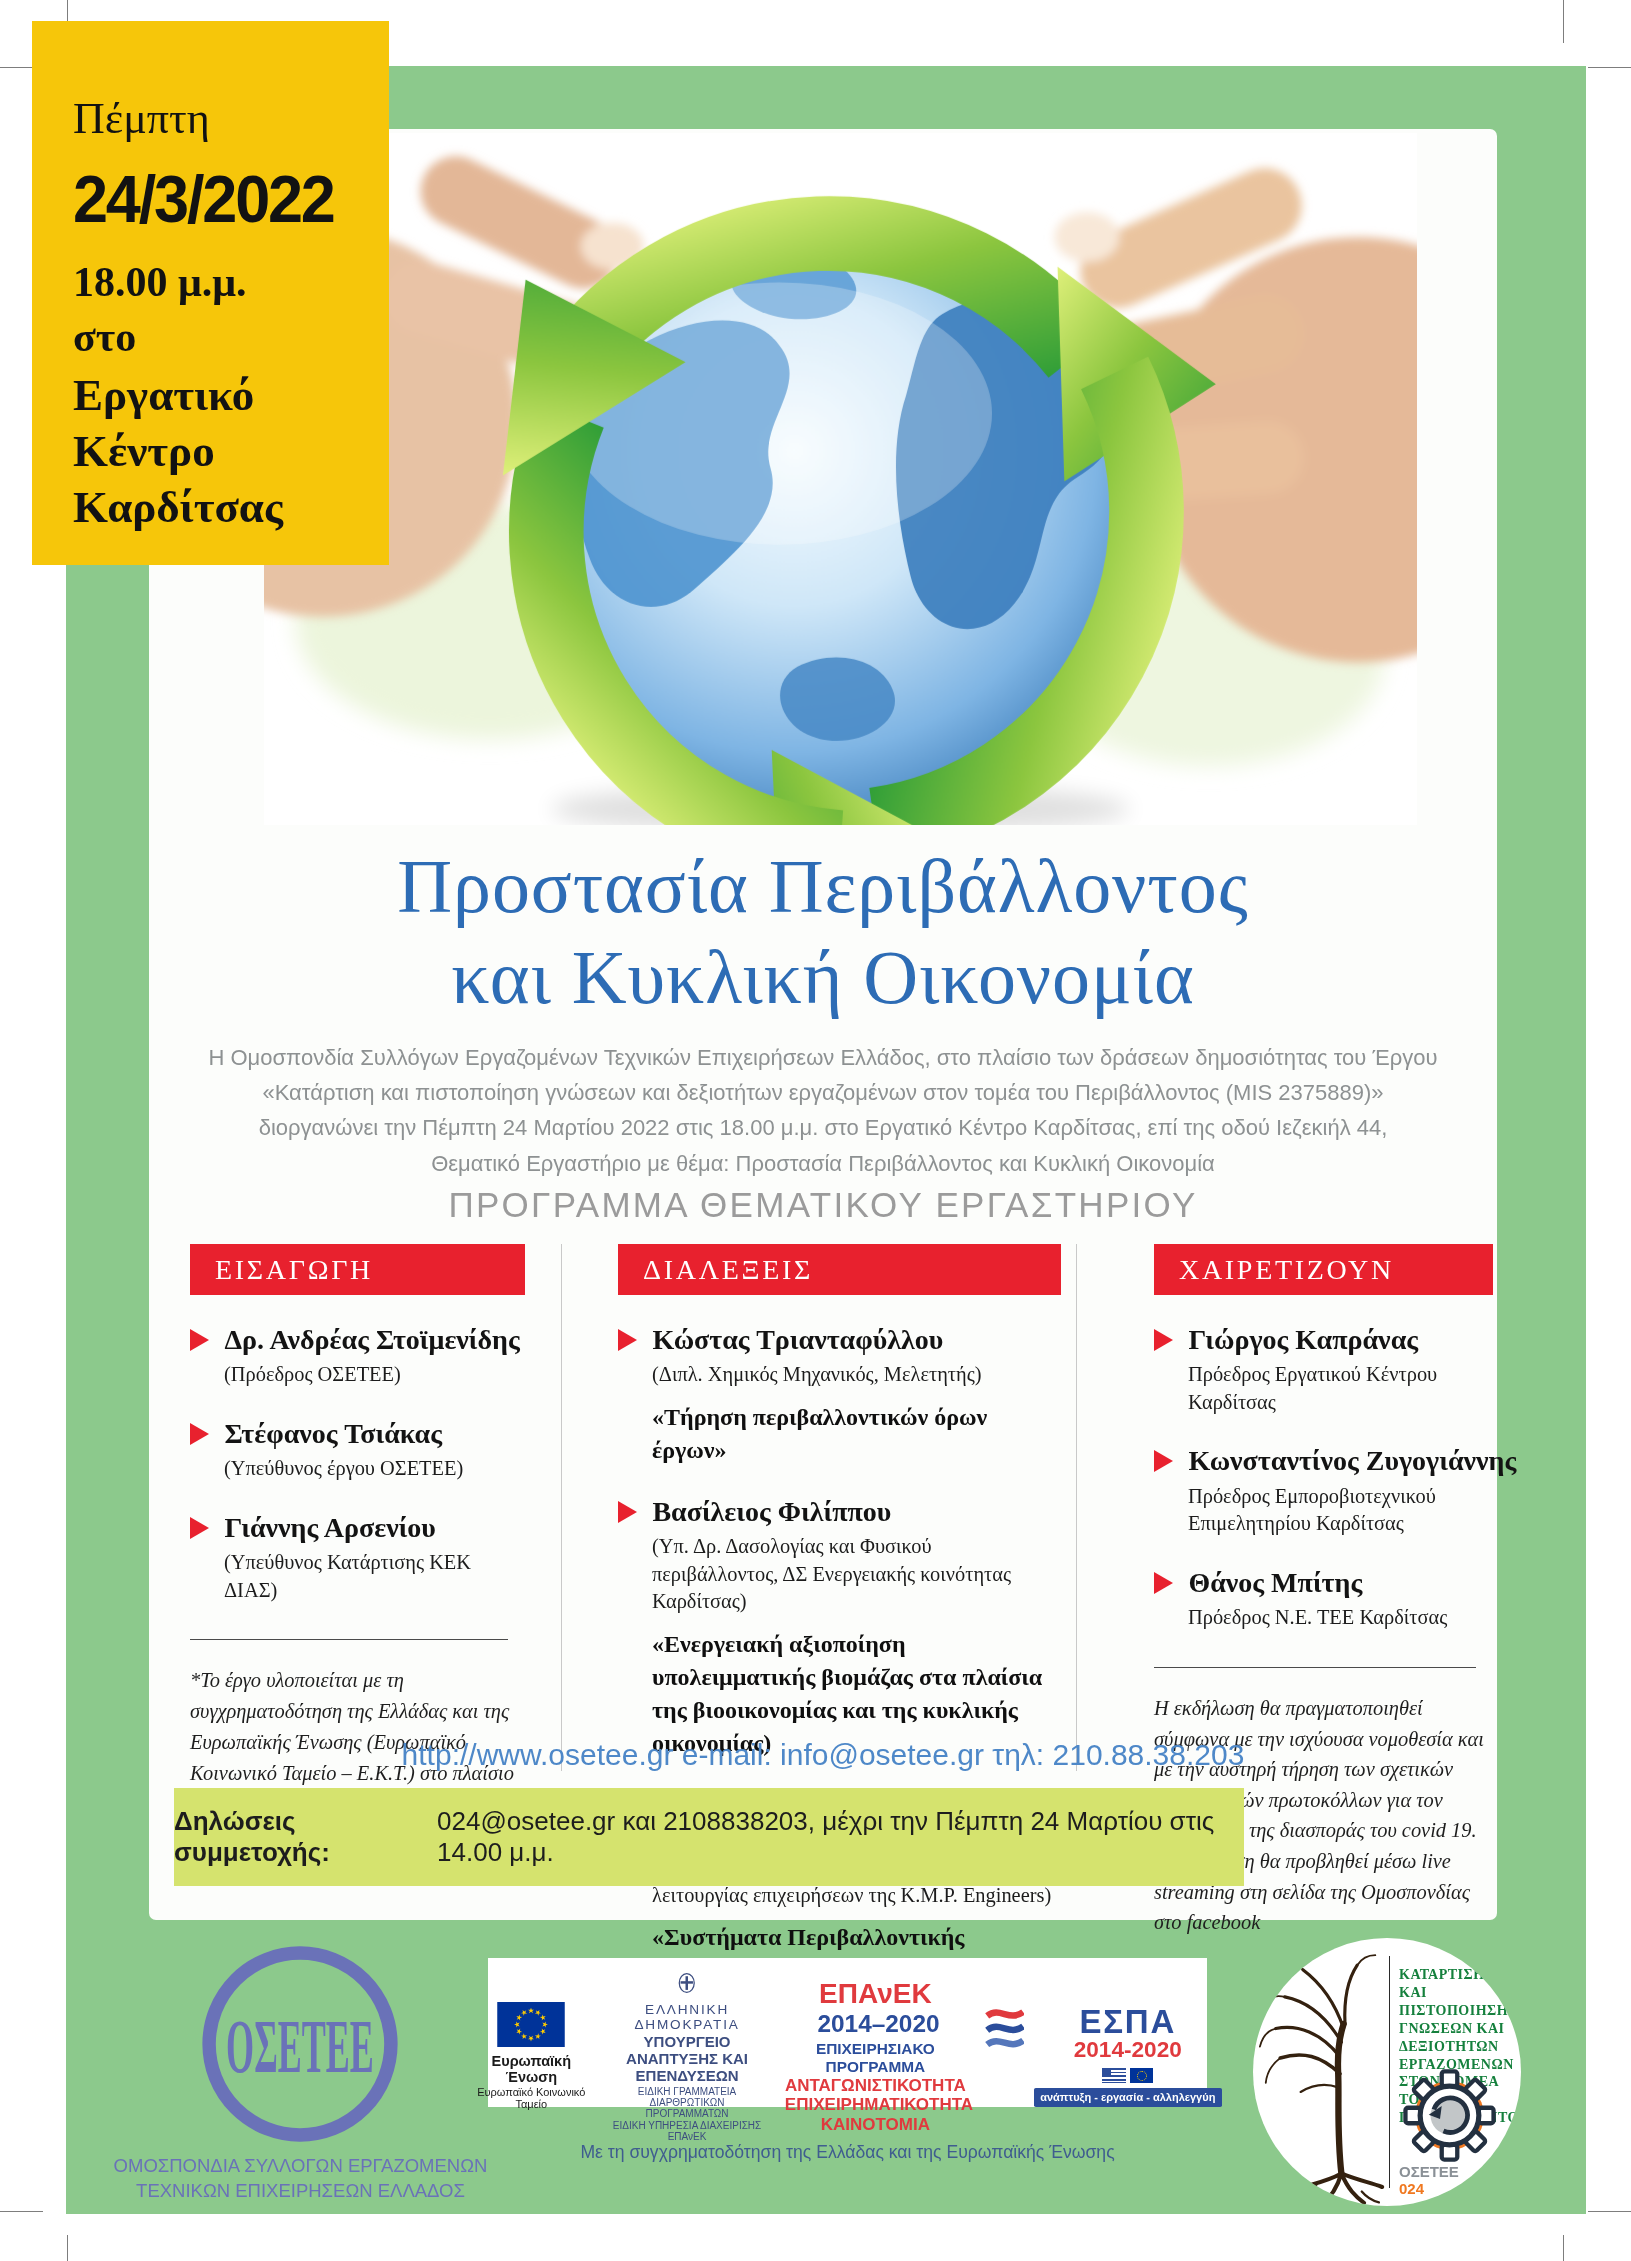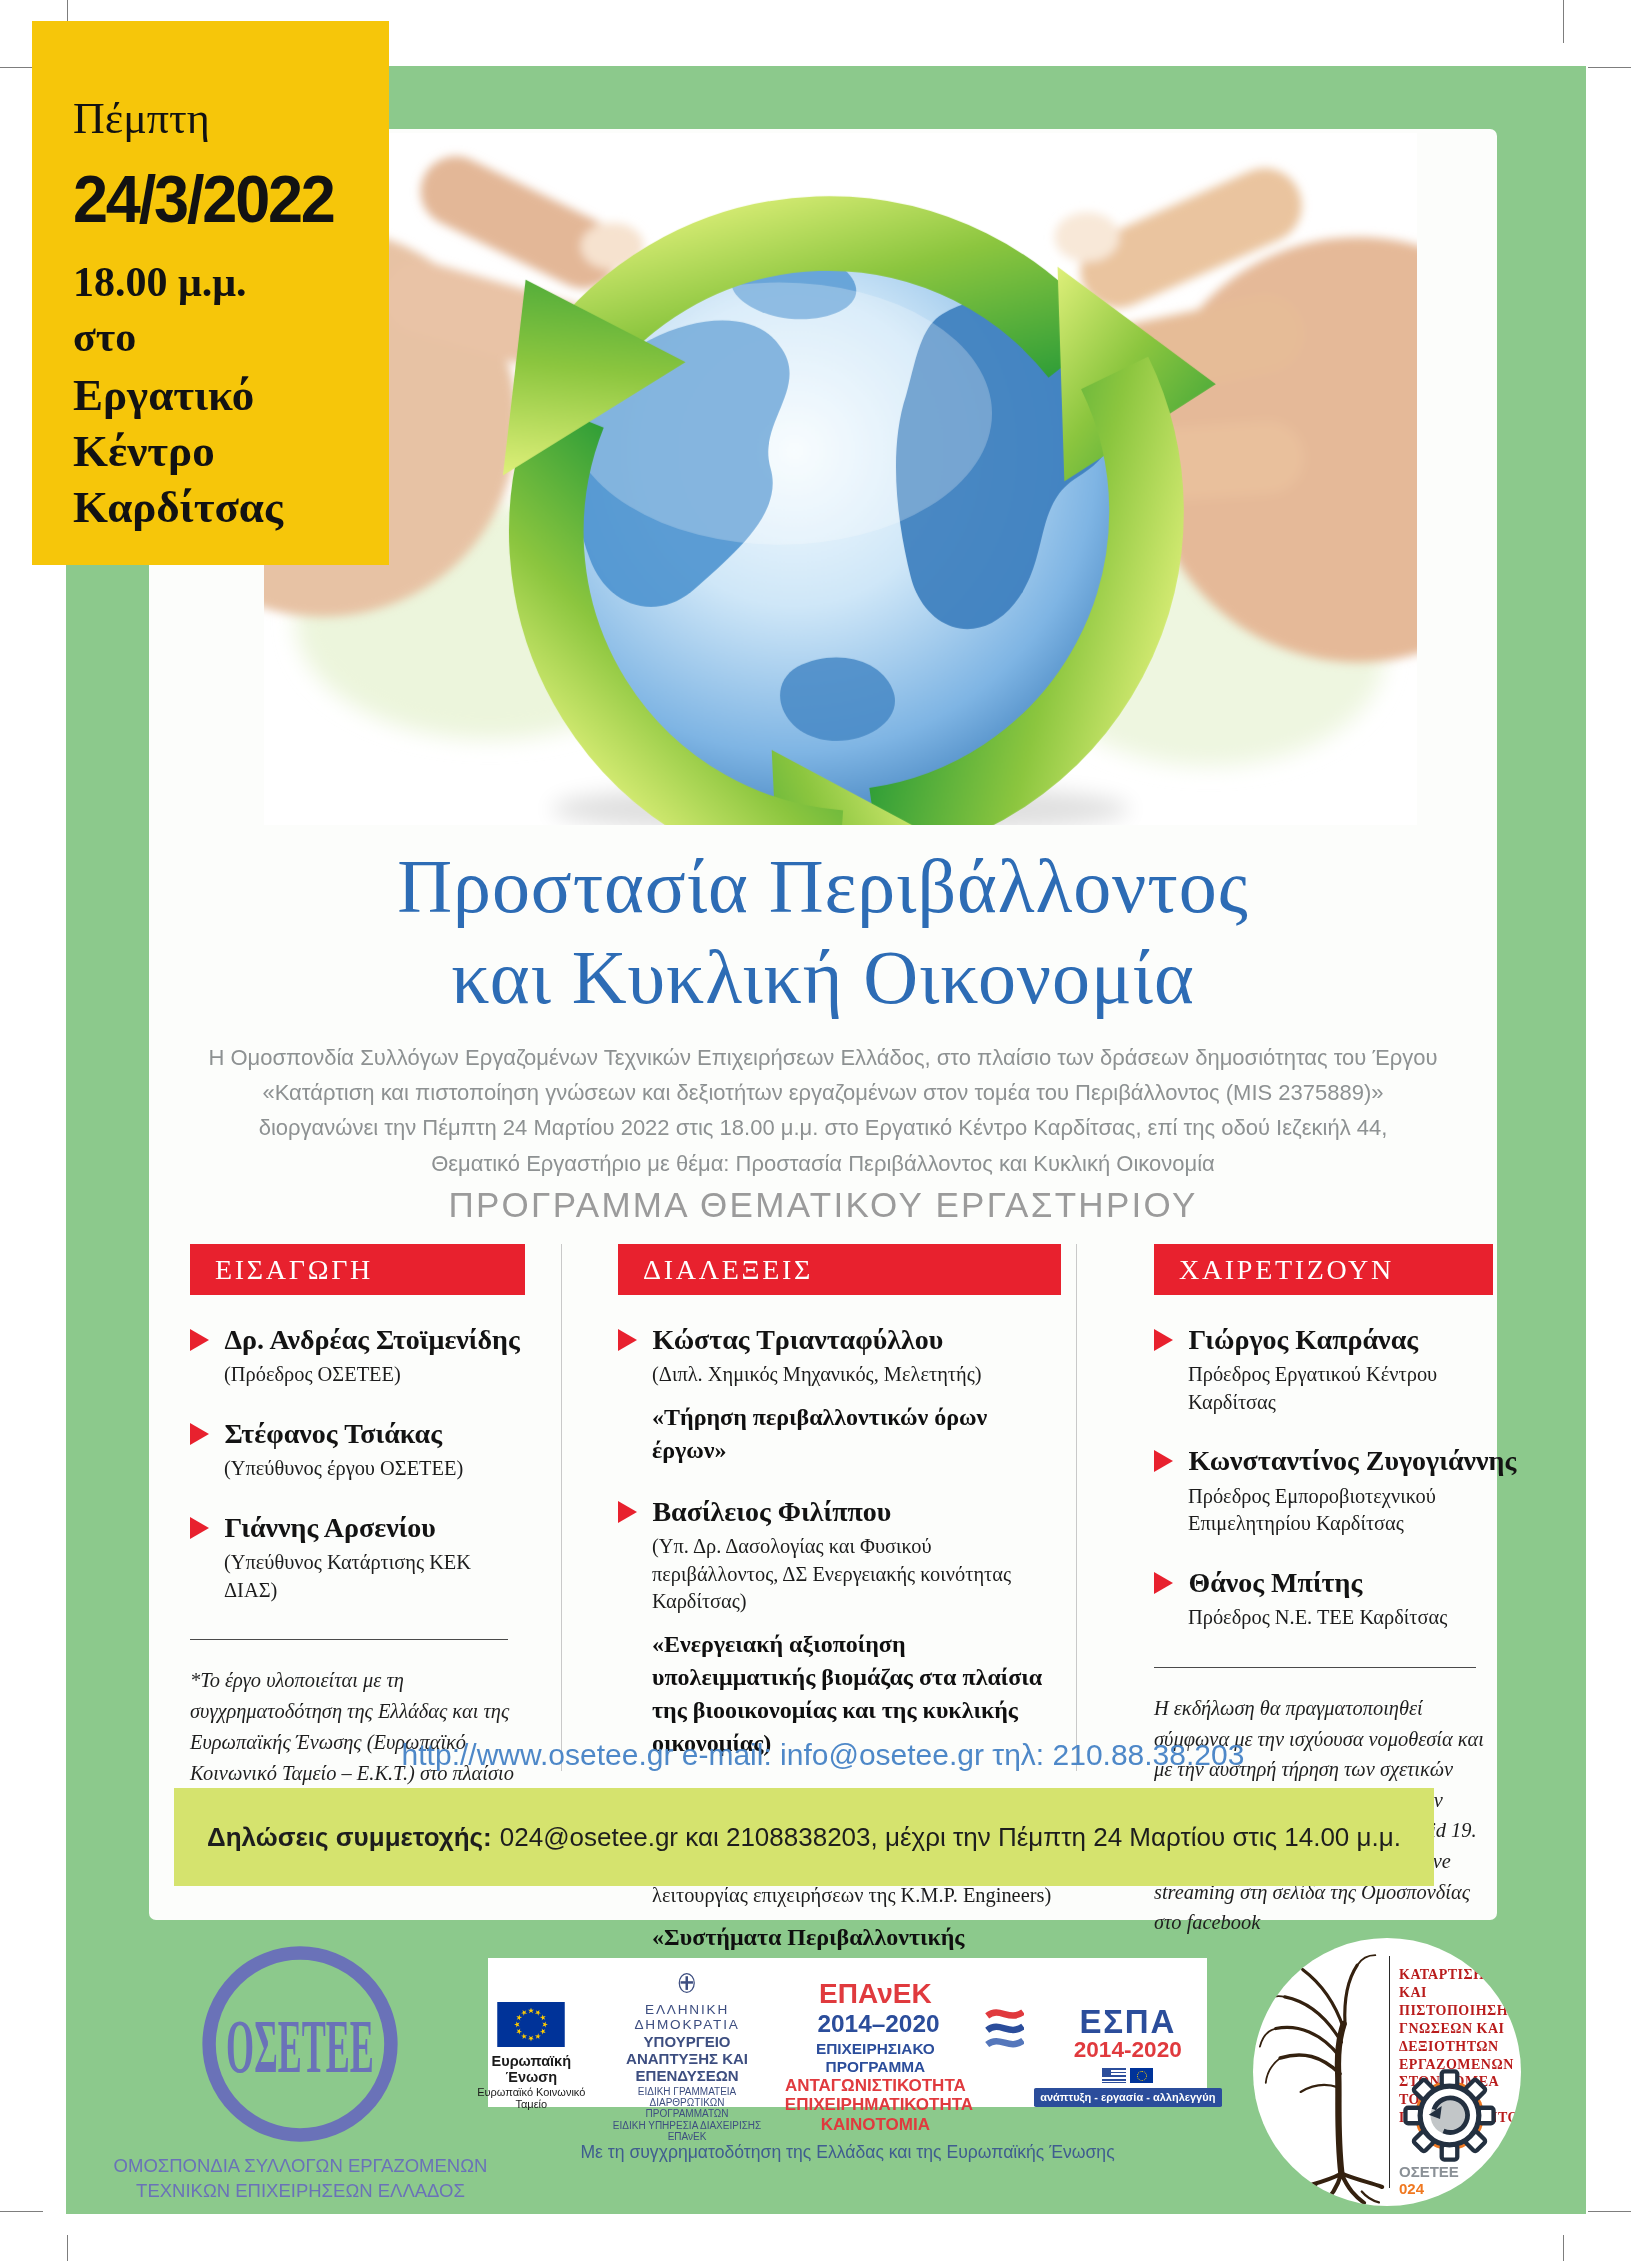--- a/index.html
+++ b/index.html
@@ -41,21 +41,21 @@
           border-bottom:11.8px solid transparent;flex:none;position:relative;top:1.8px;}
   .role{margin-left:34px;font-family:"Liberation Serif",serif;font-size:20.4px;line-height:1.35;color:#1c1c1c;margin-top:5.4px;}
   .talk{margin-left:34px;font-family:"Liberation Serif",serif;font-weight:bold;font-size:24px;line-height:1.38;
         color:#0f0f0f;margin-top:11.8px;}
   .colsep{border:none;border-top:1.4px solid #4a4a4a;margin:35px 0 0 0;width:95%;}
   .footnote{margin-top:25px;font-family:"Liberation Serif",serif;font-style:italic;font-size:20.4px;line-height:1.52;color:#1e1e1e;}
   .covid{margin-top:25px;font-family:"Liberation Serif",serif;font-style:italic;font-size:20.4px;line-height:1.5;color:#1e1e1e;}
   .covid p{margin:0;}
 
   .contact{position:absolute;left:0;top:1609px;width:100%;text-align:center;font-size:30px;color:var(--link_blue);}
-  .regbar{position:absolute;left:25px;top:1659px;width:1260px;height:98px;background:var(--reg_bar);
+  .regbar{position:absolute;left:25px;top:1659px;width:1070px;height:98px;background:var(--reg_bar);
           display:flex;align-items:center;justify-content:center;font-size:26px;color:#1d1d1d;}
   .regbar b{margin-right:8.1px;}
 
   
   .osetee-logo{position:absolute;left:197px;top:1941px;width:206px;height:206px;}
   .osetee-caption{position:absolute;left:106px;top:2154px;width:389px;text-align:center;color:var(--purple);
                   font-size:18.5px;line-height:1.35;}
   .fundband{position:absolute;left:488px;top:1958px;width:719px;height:149px;background:#ffffff;
             display:flex;flex-direction:column;align-items:center;justify-content:space-between;
             box-sizing:border-box;padding:11.8px 11.8px 8.1px;}
@@ -83,21 +83,21 @@
   .gr-flag{width:23.5px;height:15.4px;background:repeating-linear-gradient(#2b4d9b 0 1.8px,#fff 1.8px 3.6px);position:relative;}
   .gr-flag::before{content:"";position:absolute;left:0;top:0;width:8.1px;height:8.1px;background:#2b4d9b;}
   .eu-mini{width:23.5px;height:15.4px;background:#039;position:relative;}
   .eu-mini::before{content:"";position:absolute;left:50%;top:50%;width:8.1px;height:8.1px;margin:-4.1px 0 0 -4.1px;
                    border:0.9px dotted #fc0;border-radius:50%;}
   .cofund{font-size:17.6px;color:#3f5d8f;}
 
   .badge{position:absolute;left:1253px;top:1938px;width:268px;height:268px;border-radius:50%;background:#ffffff;overflow:hidden;}
   .badge-divider{position:absolute;left:136px;top:18px;width:1.4px;height:232px;background:#2a2a2a;}
   .badge-text{position:absolute;left:146px;top:28px;font-family:"Liberation Serif",serif;font-weight:bold;
-              font-size:14px;line-height:1.28;color:#b91c1c;letter-spacing:0.5px;}
+              font-size:14px;line-height:1.28;color:#15803d;letter-spacing:0.5px;}
   .badge-org{position:absolute;left:146px;top:225px;font-size:15px;font-weight:bold;color:#8a9096;line-height:1.15;}
   .badge-num{color:var(--orange);}
 </style>
 </head>
 <body>
 
 <div class="page">
 
   <div class="crop" style="left:67px;top:0;width:1.4px;height:43px;"></div>
   <div class="crop" style="left:0;top:67px;width:43px;height:1.4px;"></div>

